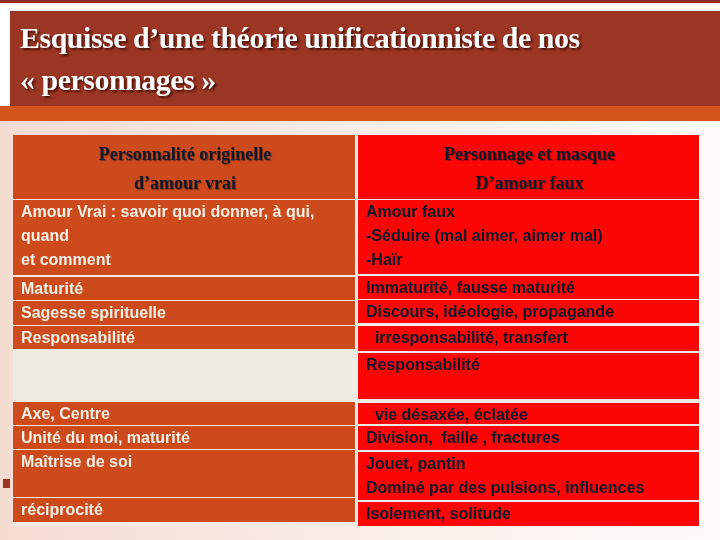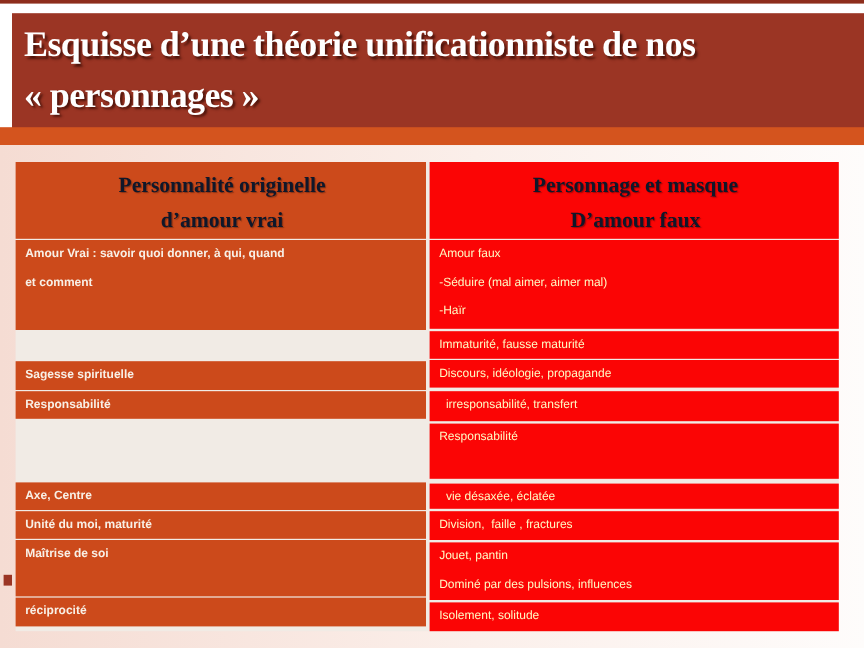--- a/index.html
+++ b/index.html
@@ -29,25 +29,25 @@
   }
   .edge-dot{
     position:absolute;left:3px;top:479px;width:7px;height:9px;background:#9B3524;
   }
   .tbl{
     position:absolute;left:13px;top:135px;width:686px;height:391px;
     background:#F1EBE5;
   }
   .cell{
     position:absolute;box-sizing:border-box;overflow:hidden;
-    color:#ffffff;font-size:10px;line-height:24px;
+    color:#ffffff;font-size:16px;line-height:24px;
     padding:0 6px 0 8px;white-space:pre-wrap;
   }
   .lc{left:0;width:342px;background:#CC4A1B;font-weight:bold;color:#F8F0E6;}
-  .rc{left:345px;width:341px;background:#FB0505;font-weight:normal;color:#fef9c3;}
+  .rc{left:345px;width:341px;background:#FB0505;font-weight:bold;color:#0f172a;}
   .head{
     font-family:"Liberation Serif", serif;font-weight:bold;font-size:18px;
     line-height:29px;text-align:center;padding-top:5px;color:#0f172a;
     text-shadow:1px 1px 1px rgba(0,0,0,0.35);
   }
 </style>
 </head>
 <body>
 
 <div class="topline"></div>
@@ -62,20 +62,21 @@
 <div class="edge-dot"></div>
 
 <div class="tbl">
   <div class="cell lc head" style="top:0;height:64px">Personnalité originelle
 d’amour vrai</div>
   <div class="cell rc head" style="top:0;height:64px">Personnage et masque
 D’amour faux</div>
 
   <div class="cell lc" style="top:65px;height:75px">Amour Vrai : savoir quoi donner, à qui, quand
 et comment</div>
+  <div class="cell lc" style="top:142px;height:23px">Maturité</div>
   <div class="cell lc" style="top:166px;height:24px">Sagesse spirituelle</div>
   <div class="cell lc" style="top:191px;height:23px">Responsabilité</div>
   <div class="cell lc" style="top:267px;height:23px">Axe, Centre</div>
   <div class="cell lc" style="top:291px;height:23px">Unité du moi, maturité</div>
   <div class="cell lc" style="top:315px;height:47px">Maîtrise de soi</div>
   <div class="cell lc" style="top:363px;height:24px">réciprocité</div>
 
   <div class="cell rc" style="top:65px;height:74px">Amour faux
 -Séduire (mal aimer, aimer mal)
 -Haïr</div>

